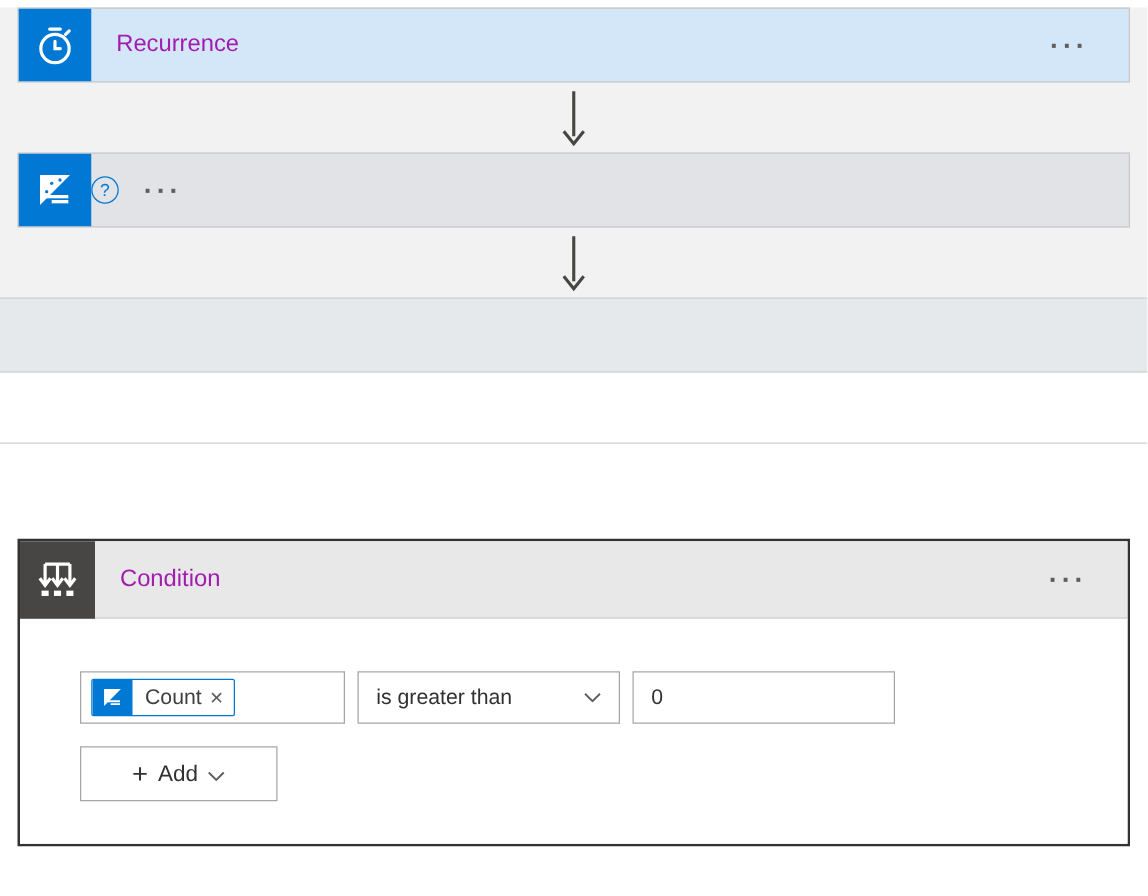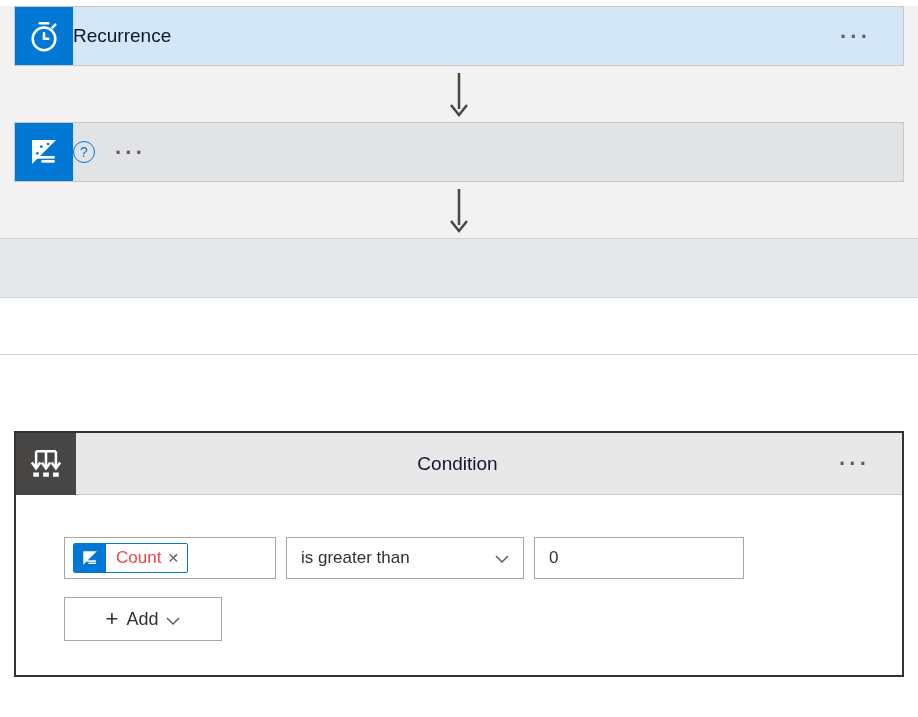--- a/index.html
+++ b/index.html
@@ -44,22 +44,23 @@
       justify-content: center;
       flex-shrink: 0;
     }
     
     .icon-box svg {
       fill: white;
     }
     
     .card-title {
       flex: 1;
+      padding-left: 20px;
       font-size: 19px;
-      color: #0f172a;
+      color: #a21caf;
       font-weight: 400;
     }
     
     .card-actions {
       display: flex;
       align-items: center;
       gap: 20px;
       padding-right: 32px;
     }
     
@@ -113,21 +114,20 @@
       margin: 76px 14px 14px 14px;
       border: 2px solid #333333;
     }
     
     .condition-header {
       display: flex;
       align-items: center;
       height: 62px;
       background: #e8e8e8;
       border-bottom: 1px solid #c8c8c8;
-      text-align: center;
     }
     
     .condition-icon-box {
       width: 60px;
       height: 62px;
       background: #484644;
       display: flex;
       align-items: center;
       justify-content: center;
       flex-shrink: 0;
@@ -172,32 +172,32 @@
       height: 30px;
       background: #0078d4;
       display: flex;
       align-items: center;
       justify-content: center;
     }
     
     .operand-token-text {
       padding: 0 6px 0 10px;
       font-size: 17px;
-      color: #ef4444;
+      color: #404040;
     }
     
     .operand-token-close {
       padding-right: 8px;
       font-size: 14px;
       color: #605e5c;
       cursor: pointer;
     }
     
     .operator-box {
-      width: 238px;
+      width: 210px;
       padding: 1px 14px;
       justify-content: space-between;
       cursor: pointer;
     }
     
     .operator-text {
       font-size: 17px;
       color: #323130;
     }
     

